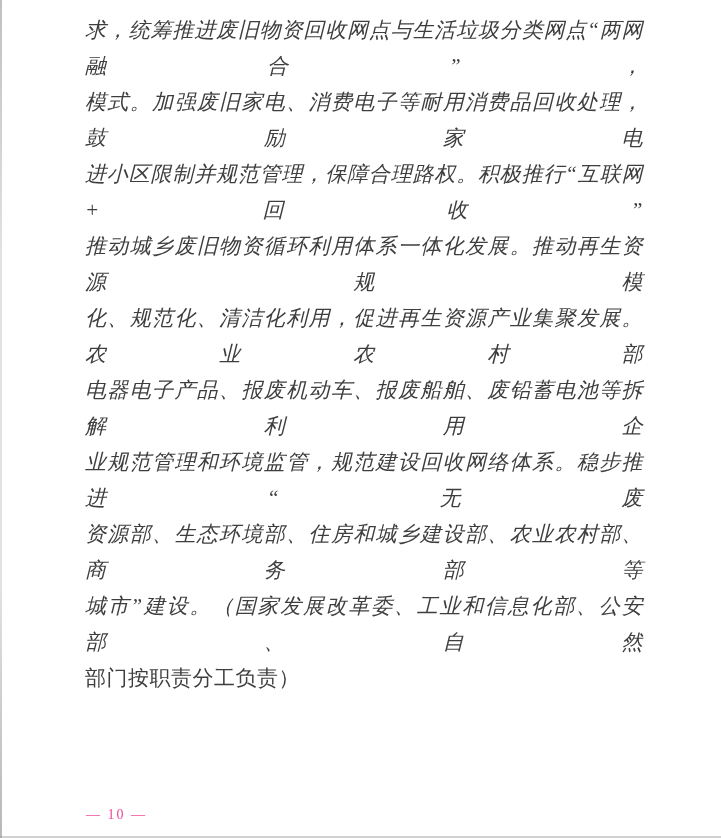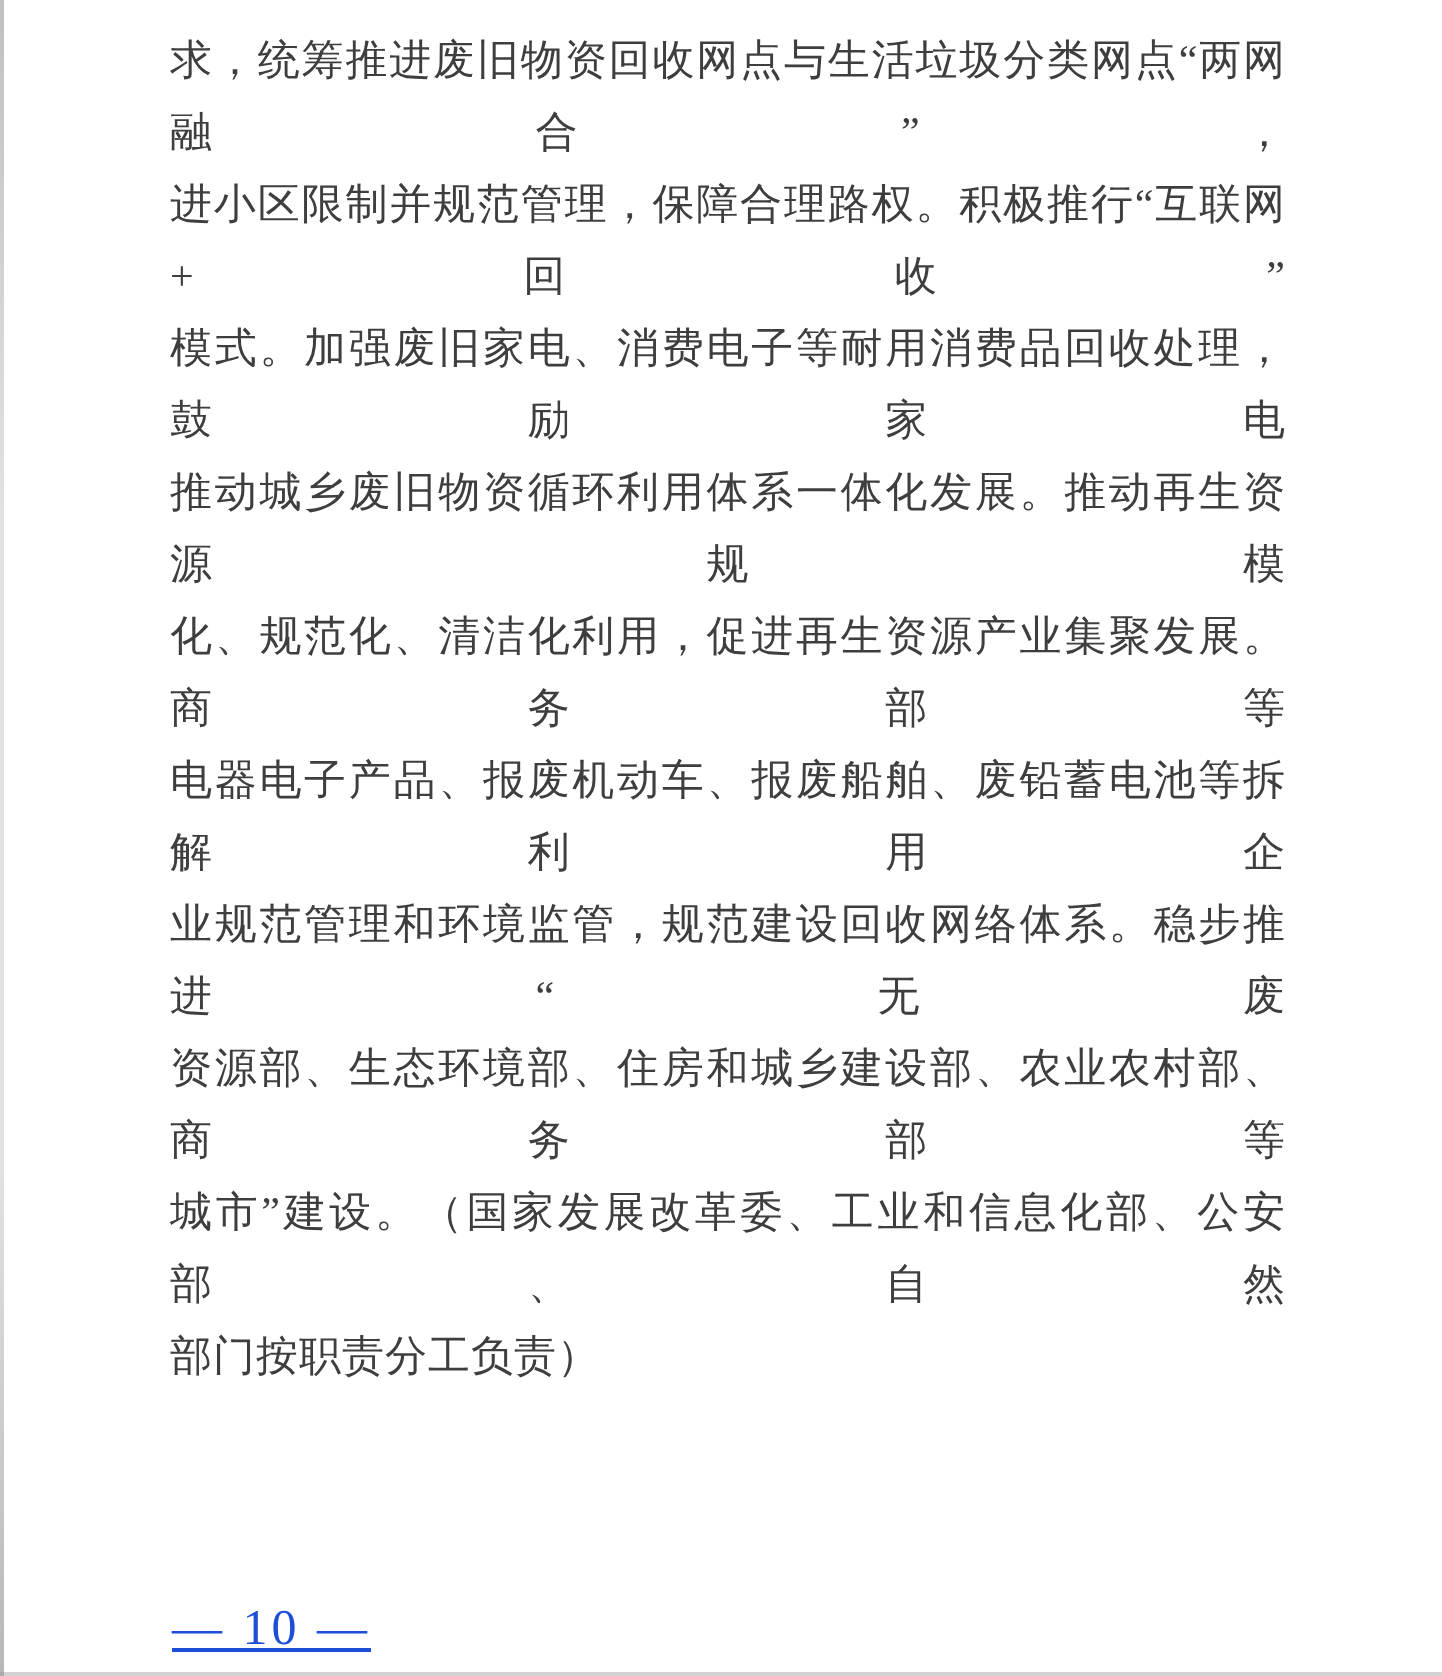--- a/index.html
+++ b/index.html
@@ -23,42 +23,42 @@
     position:absolute; left:85px; top:12px; width:558px;
     color:#3e3e3e;
     font-size:21px; line-height:36px;
     letter-spacing:0.5px;
   }
   .line { white-space:nowrap; }
   .line.j {
     white-space:normal;
     text-align:justify;
     text-align-last:justify;
+    font-style:italic;
     -moz-text-align-last:justify;
   }
   .footer {
     position:absolute; left:86px; top:802px;
-    color:#1d4ed8; font-size:25px; line-height:26px;
+    color:#ec4899; font-size:14px; line-height:26px;
     letter-spacing:2px;
-    text-decoration:underline;
   }
 </style>
 </head>
 <body>
 
 <div class="page">
   <div class="scan-edge-left"></div>
   <div class="scan-edge-bottom"></div>
 
   <div class="body-block">
       <div class="line j">求，统筹推进废旧物资回收网点与生活垃圾分类网点“两网融合”，</div>
+      <div class="line j">模式。加强废旧家电、消费电子等耐用消费品回收处理，鼓励家电</div>
       <div class="line j">进小区限制并规范管理，保障合理路权。积极推行“互联网+回收”</div>
-      <div class="line j">模式。加强废旧家电、消费电子等耐用消费品回收处理，鼓励家电</div>
       <div class="line j">推动城乡废旧物资循环利用体系一体化发展。推动再生资源规模</div>
-      <div class="line j">化、规范化、清洁化利用，促进再生资源产业集聚发展。商务部等</div>
+      <div class="line j">化、规范化、清洁化利用，促进再生资源产业集聚发展。农业农村部</div>
       <div class="line j">电器电子产品、报废机动车、报废船舶、废铅蓄电池等拆解利用企</div>
       <div class="line j">业规范管理和环境监管，规范建设回收网络体系。稳步推进“无废</div>
       <div class="line j">资源部、生态环境部、住房和城乡建设部、农业农村部、商务部等</div>
       <div class="line j">城市”建设。（国家发展改革委、工业和信息化部、公安部、自然</div>
       <div class="line">部门按职责分工负责）</div>
     </div>
 
   <div class="footer">
     <span>— 10 —</span>
   </div>

